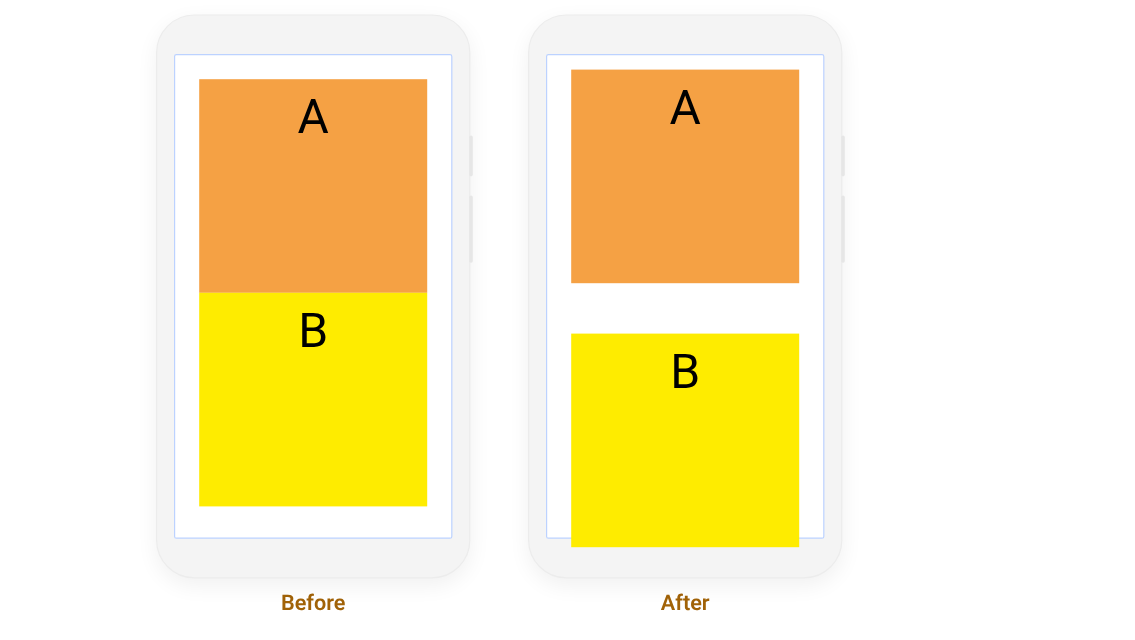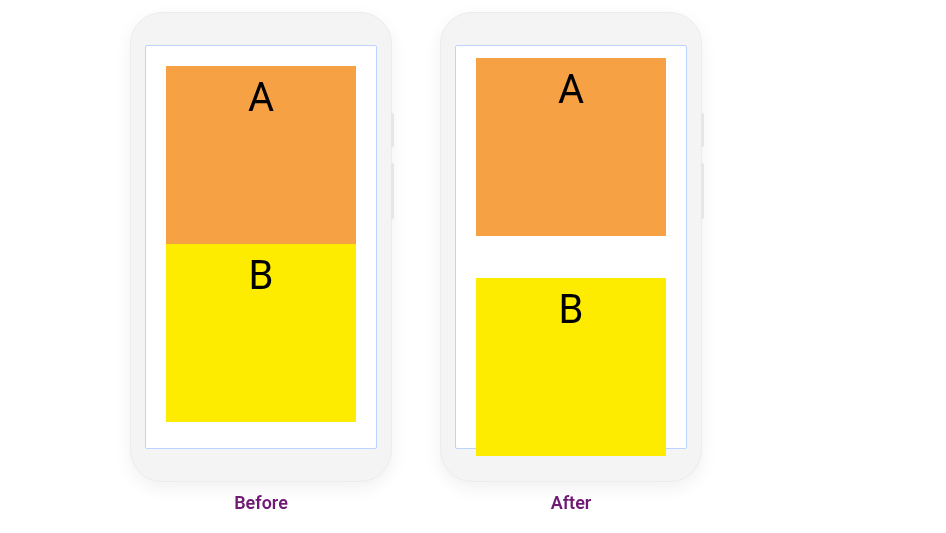--- a/index.html
+++ b/index.html
@@ -79,21 +79,21 @@
   .before .box-a { top: 20px; }
   .before .box-b { top: 198px; }
 
   
   .after .box-a { top: 12px; }
   .after .box-b { top: 232px; }
 
   .caption {
     font-size: 18px;
     font-weight: 600;
-    color: #701a75;
+    color: #a16207;
     text-align: center;
   }
 </style>
 </head>
 <body>
 
 <div class="stage">
 
   <div class="phone-col before">
     <div class="phone">

